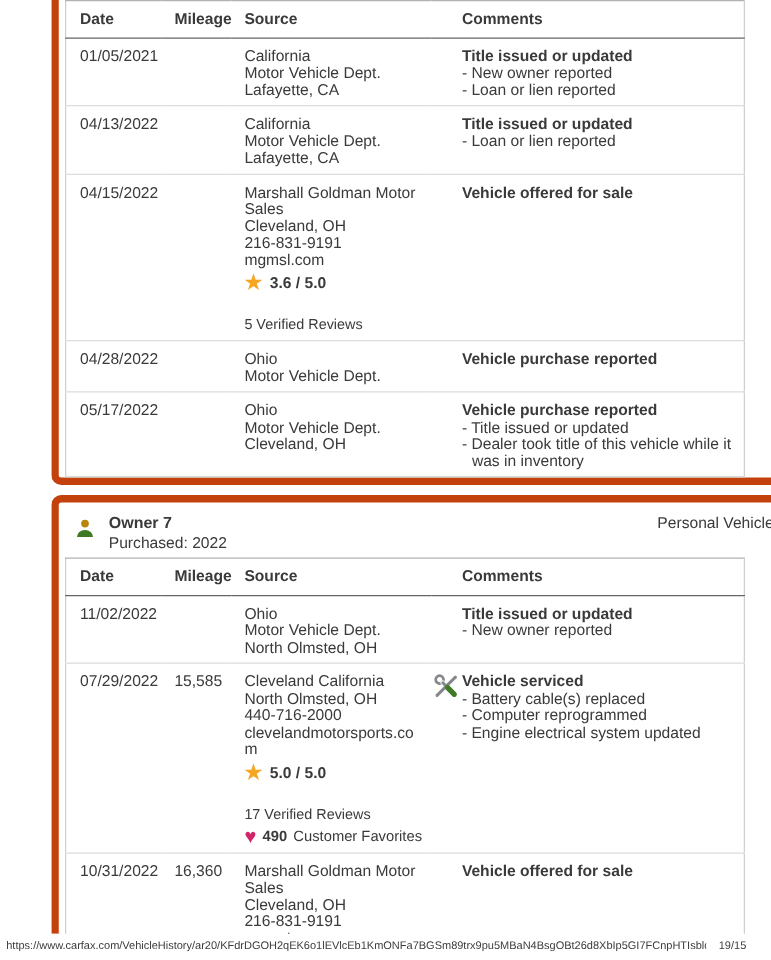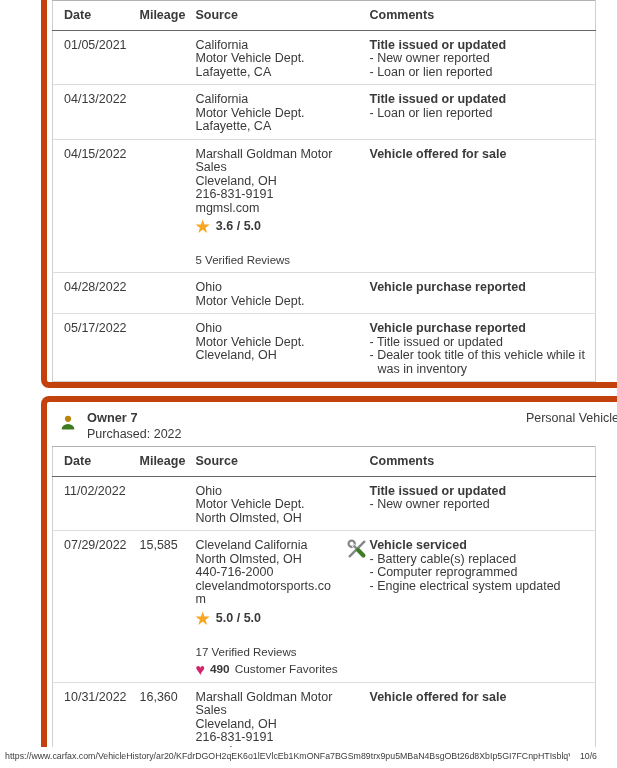--- a/index.html
+++ b/index.html
@@ -252,14 +252,14 @@
           <div class="c-title">Vehicle offered for sale</div>
         </td>
       </tr>
     </tbody>
       </table>
   </div>
 </div>
 
 <div class="pfooter">
   <span class="url">https://www.carfax.com/VehicleHistory/ar20/KFdrDGOH2qEK6o1lEVlcEb1KmONFa7BGSm89trx9pu5MBaN4BsgOBt26d8XbIp5GI7FCnpHTIsblqVQ...</span>
-  <span class="pageno">10/6</span>
+  <span class="pageno">19/15</span>
 </div>
 
 </body></html>

